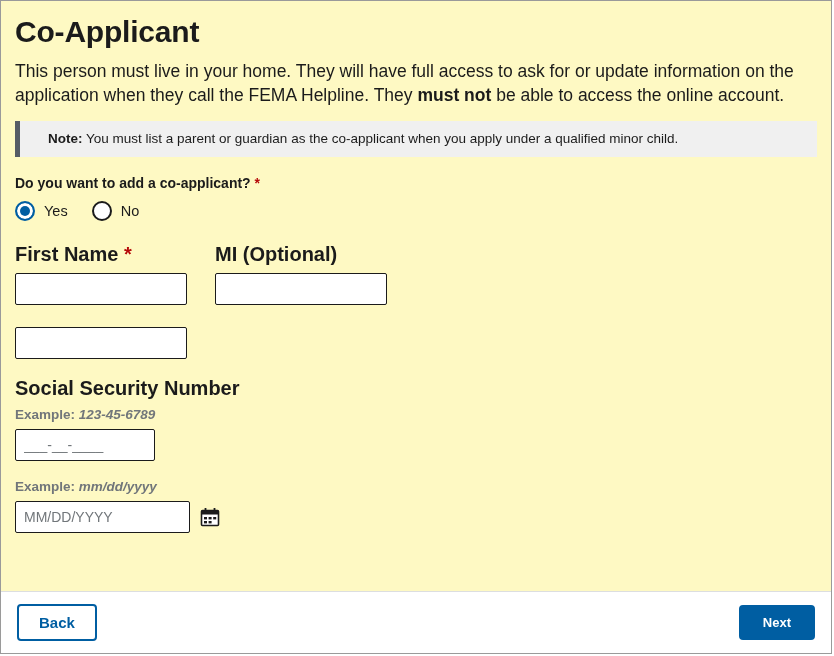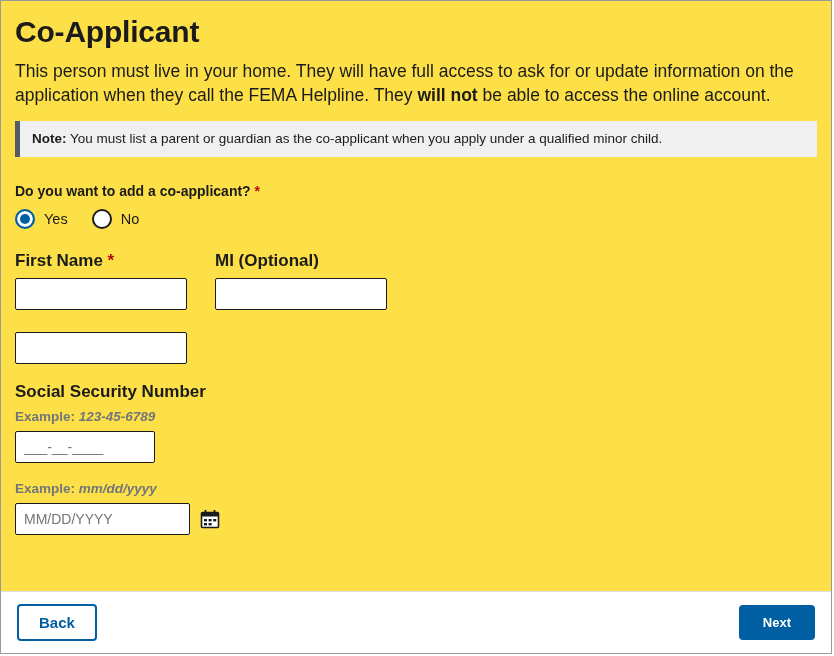--- a/index.html
+++ b/index.html
@@ -13,21 +13,21 @@
     font-family: "Liberation Sans", sans-serif;
     color: #1b1b1b;
     overflow: hidden;
   }
   .page {
     position: relative;
     width: 832px;
     height: 654px;
     border: 1px solid #9a9a9a;
     box-sizing: border-box;
-    background: #fde047;
+    background: #fef9c3;
     display: flex;
     flex-direction: column;
   }
   .content {
     flex: 1 1 auto;
     padding: 14px 14px 0 14px;
     box-sizing: border-box;
     overflow: hidden;
   }
   h1.page-title {
@@ -44,25 +44,25 @@
     margin: 0 0 14px 0;
     max-width: 790px;
     color: #1b1b1b;
   }
   .intro b {
     font-weight: bold;
   }
   .note-box {
     background: #f0f0f0;
     border-left: 5px solid #565c65;
-    padding: 9px 12px;
+    padding: 9px 28px;
     font-size: 13.5px;
     line-height: 18px;
     color: #1b1b1b;
-    margin-bottom: 26px;
+    margin-bottom: 18px;
   }
   .note-box .note-label {
     font-weight: bold;
   }
   .question-label {
     font-size: 14px;
     font-weight: bold;
     margin: 0 0 10px 0;
     color: #1b1b1b;
   }
@@ -126,21 +126,21 @@
   }
   .field-row {
     display: flex;
     gap: 28px;
     margin-bottom: 4px;
   }
   .field-block {
     margin-bottom: 18px;
   }
   .field-label {
-    font-size: 17px;
+    font-size: 20px;
     font-weight: bold;
     margin-bottom: 7px;
     color: #1b1b1b;
   }
   .field-hint {
     font-size: 13.5px;
     color: #71767a;
     font-weight: bold;
     margin-bottom: 7px;
   }
@@ -215,21 +215,21 @@
 </style>
 </head>
 <body>
 
 <div class="page">
 
   <div class="content">
 
     <h1 class="page-title">Co-Applicant</h1>
 
-    <p class="intro"><span>This person must live in your home. They will have full access to ask for or update information on the application when they call the FEMA Helpline. They </span><b>will not</b><span> be able to access the online account.</span></p>
+    <p class="intro"><span>This person must live in your home. They will have full access to ask for or update information on the application when they call the FEMA Helpline. They </span><b>must not</b><span> be able to access the online account.</span></p>
 
     <div class="note-box"><span class="note-label">Note:</span><span> You must list a parent or guardian as the co-applicant when you apply under a qualified minor child.</span></div>
 
     <div class="question-label"><span>Do you want to add a co-applicant?</span> <span class="req">*</span></div>
 
     <div class="radio-row">
       <div class="radio-opt">
         <span class="radio-outer checked"></span>
         <span class="radio-text">Yes</span>
       </div>

